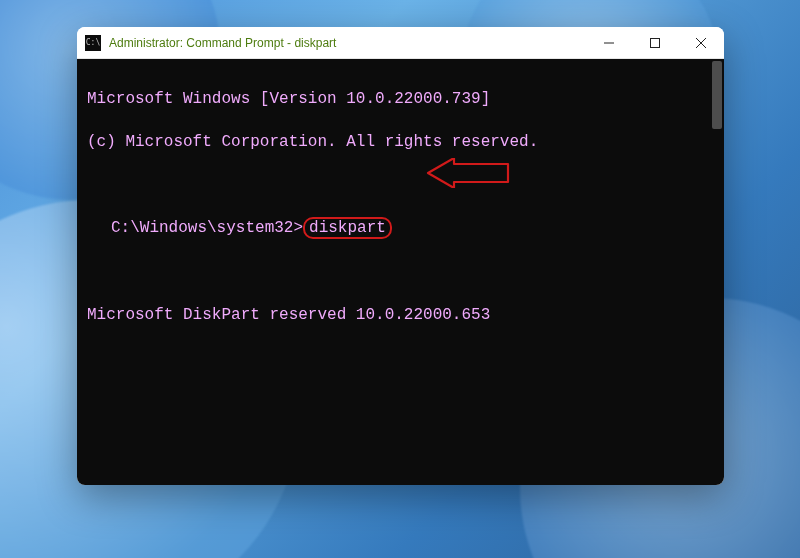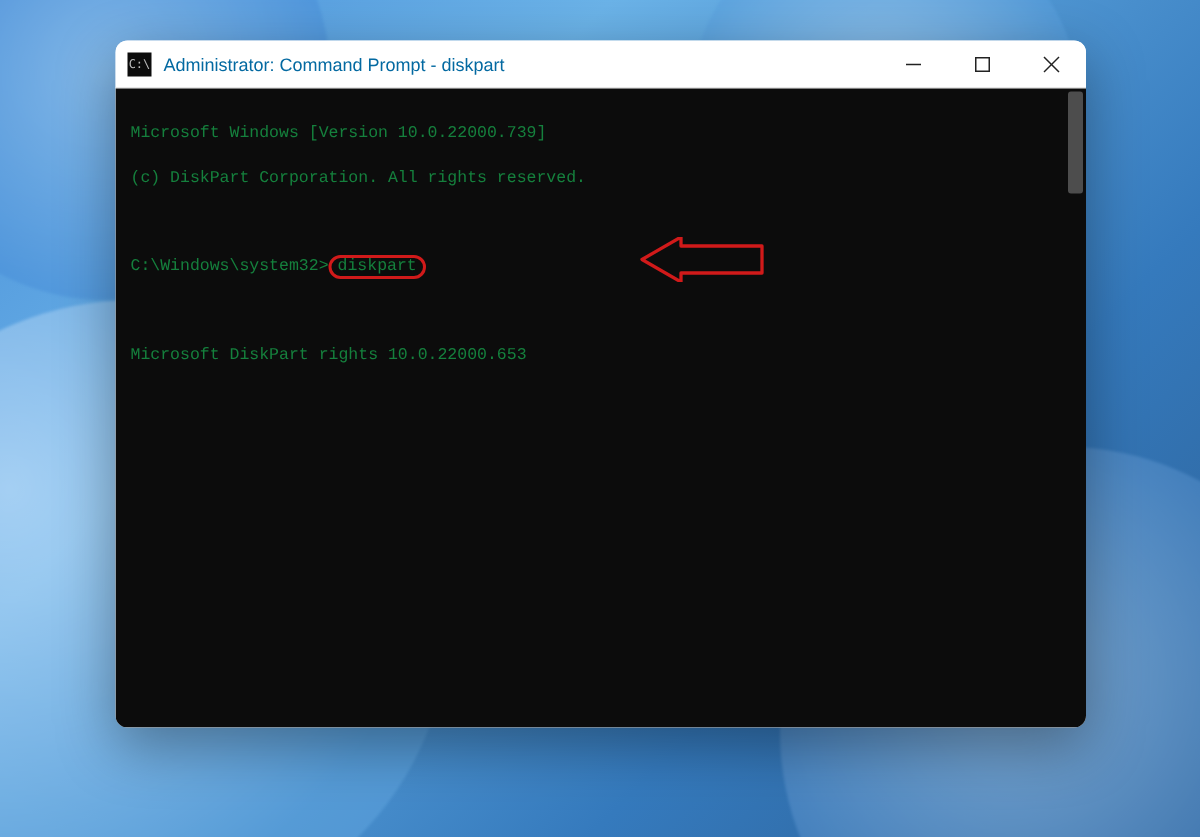--- a/index.html
+++ b/index.html
@@ -48,38 +48,38 @@
       width: 16px; height: 16px;
       background: #0c0c0c;
       margin-right: 8px;
       display: flex; align-items: center; justify-content: center;
     }
     .app-icon span {
       font-size: 8px; font-family: Consolas, monospace; color: #bbb; line-height: 1;
     }
     .titlebar-title {
       font-size: 12px;
-      color: #0369a1;
+      color: #4d7c0f;
       flex: 1;
     }
     .winbtns { display: flex; }
     .winbtn {
       width: 46px; height: 32px;
       display: flex; align-items: center; justify-content: center;
       cursor: pointer;
     }
     .winbtn svg { stroke: #222; stroke-width: 1; fill: none; }
 
     .console {
       flex: 1;
       background: #0c0c0c;
       position: relative;
       font-family: Consolas, "Courier New", monospace;
-      font-size: 11px;
-      color: #15803d;
+      font-size: 16px;
+      color: #f0abfc;
       padding: 8px 10px 24px 10px;
       white-space: pre;
       overflow: hidden;
       line-height: 1.35;
     }
     .scrollbar-track {
       position: absolute;
       right: 2px;
       top: 2px;
       width: 12px;
@@ -88,21 +88,21 @@
     .scrollbar-thumb {
       position: absolute;
       right: 0;
       top: 0;
       width: 10px;
       height: 68px;
       background: #4d4d4d;
       border-radius: 2px;
     }
     .line { display: block; }
-    .prompt-wrap { display: inline; }
+    .prompt-wrap { display: inline; margin-left: 24px; }
     .highlight-box {
       border: 2px solid #d11a1a;
       border-radius: 10px;
       padding: 0 4px;
       text-align: center;
     }
     .arrow-annot {
       position: absolute;
       left: 345px;
       top: 99px;
@@ -139,25 +139,25 @@
         <svg width="12" height="12">
             <line x1="1" y1="1" x2="11" y2="11"></line>
             <line x1="11" y1="1" x2="1" y2="11"></line>
           </svg>
       </div>
     </div>
   </div>
 
   <div class="console">
 <span class="line">Microsoft Windows [Version 10.0.22000.739]</span>
-<span class="line">(c) DiskPart Corporation. All rights reserved.</span>
+<span class="line">(c) Microsoft Corporation. All rights reserved.</span>
 <span class="line"> </span>
 <span class="line"><span class="prompt-wrap">C:\Windows\system32&gt;</span><span class="highlight-box">diskpart</span></span>
 <span class="line"> </span>
-<span class="line">Microsoft DiskPart rights 10.0.22000.653</span>
+<span class="line">Microsoft DiskPart reserved 10.0.22000.653</span>
 <span class="line"> </span>
 <span class="line"> </span>
 
 
     <svg class="arrow-annot" width="90" height="30">
       <path d="M 86 6 L 32 6 L 32 0 L 6 15 L 32 30 L 32 24 L 86 24 Z" fill="none" stroke="#d11a1a" stroke-width="2.2" stroke-linejoin="round"></path>
     </svg>
 
     <div class="scrollbar-track">
       <div class="scrollbar-thumb"></div>

